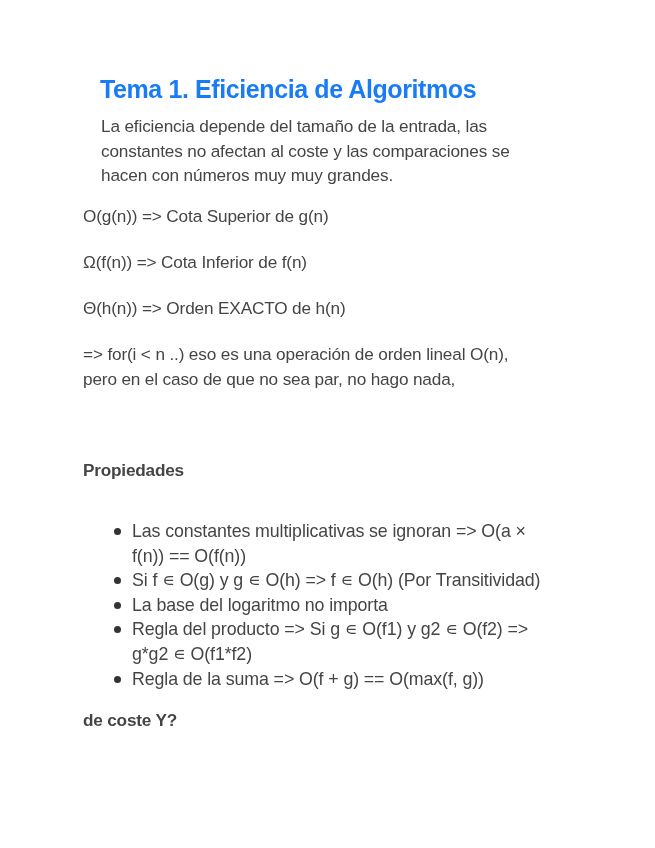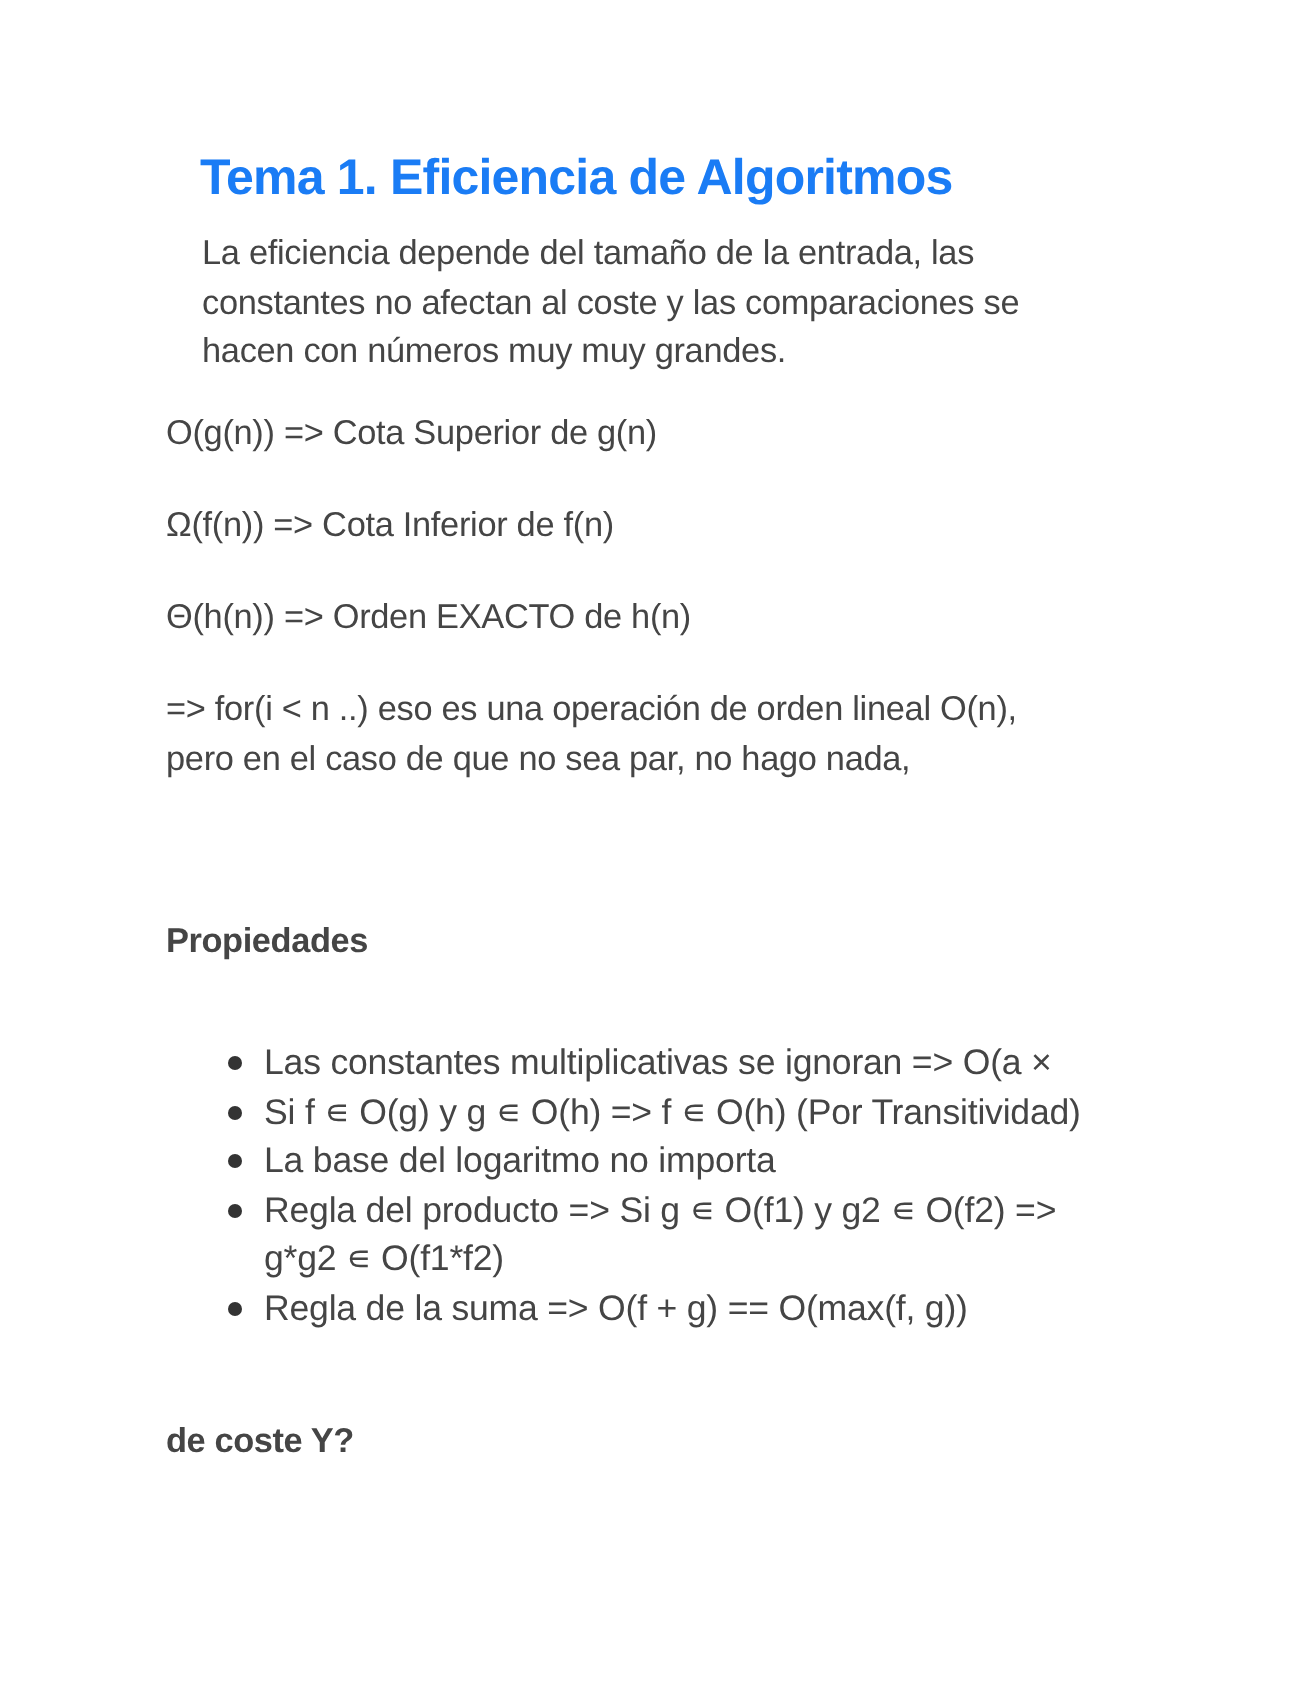--- a/index.html
+++ b/index.html
@@ -102,20 +102,21 @@
     <span class="line">=&gt; for(i &lt; n ..) eso es una operación de orden lineal O(n),</span>
     <span class="line">pero en el caso de que no sea par, no hago nada,</span>
   </p>
 
   <h2 class="heading" style="top:458px;">Propiedades</h2>
 
   <ul class="list">
     <li>
       <span class="bullet"></span>
       <span class="line">Las constantes multiplicativas se ignoran =&gt; O(a ×</span>
+      <span class="line">f(n)) == O(f(n))</span>
     </li>
     <li>
       <span class="bullet"></span>
       <span class="line">Si f ∊ O(g) y g ∊ O(h) =&gt; f ∊ O(h)  (Por Transitividad)</span>
     </li>
     <li>
       <span class="bullet"></span>
       <span class="line">La base del logaritmo no importa</span>
     </li>
     <li>

